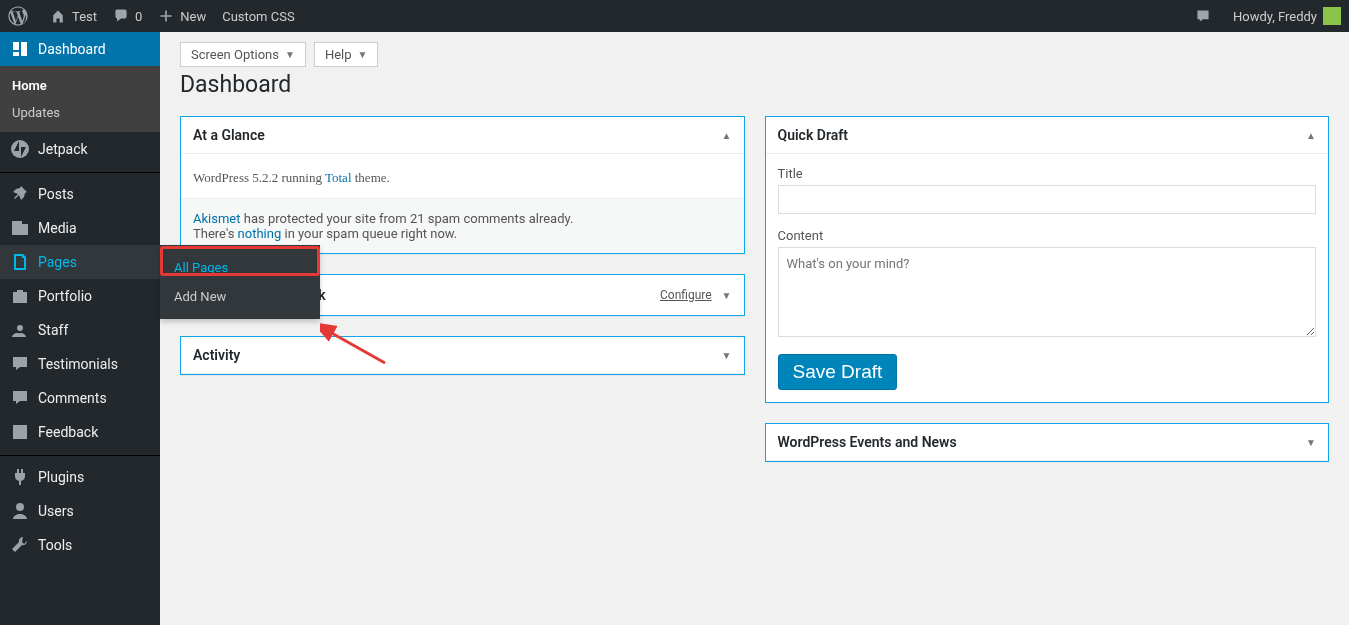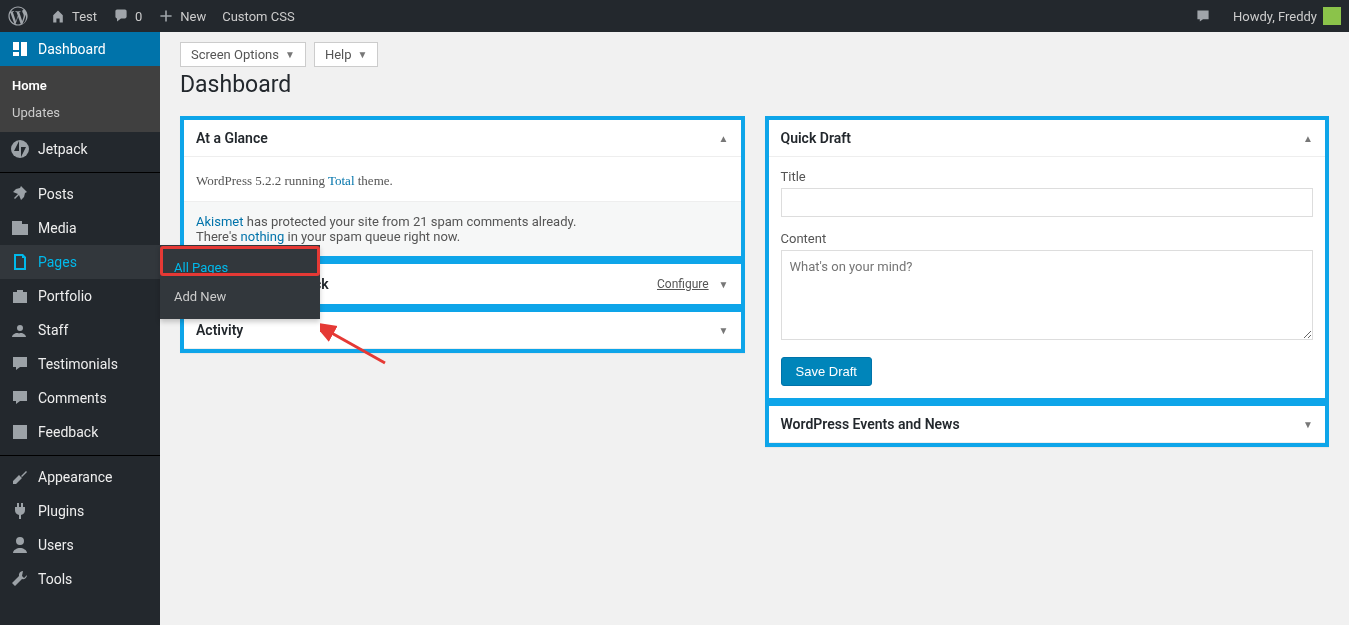--- a/index.html
+++ b/index.html
@@ -31,38 +31,38 @@
   .flyout .fo-item.hi{color:#00b9eb;}
   .hlbox{position:absolute;border:3px solid #e53935;border-radius:3px;pointer-events:none;}
   
   #content{margin-left:160px;margin-top:32px;padding:0 20px 40px 20px;}
   .toprow{display:flex;justify-content:flex-start;padding-top:10px;gap:8px;}
   .tab-btn{background:#fff;border:1px solid #ccc;padding:4px 10px;font-size:13px;color:#555;cursor:pointer;display:flex;align-items:center;}
   .tab-btn .caret{margin-left:6px;font-size:10px;color:#777;}
   h1.page-title{font-size:23px;font-weight:400;color:#23282d;margin:4px 0 18px 0;}
   .cols{display:flex;gap:20px;}
   .col{flex:1;min-width:0;}
-  .postbox{background:#fff;border:4px solid #0ea5e9;box-shadow:0 1px 1px rgba(0,0,0,.04);}
+  .postbox{background:#fff;border:1px solid #0ea5e9;box-shadow:0 1px 1px rgba(0,0,0,.04);margin-bottom:20px;}
   .postbox h2{font-size:14px;font-weight:600;color:#23282d;margin:0;padding:10px 12px;border-bottom:1px solid #eee;display:flex;align-items:center;cursor:pointer;}
   .postbox h2 .tog{margin-left:auto;color:#777;font-size:10px;}
   .postbox .inside{padding:12px;font-size:13px;}
   .glance-grid{display:flex;flex-wrap:wrap;}
   .glance-item{width:50%;display:flex;align-items:center;margin-bottom:12px;color:#0073aa;cursor:pointer;}
   .glance-item svg{fill:#82878c;margin-right:6px;width:20px;height:20px;}
   .glance-item.full{width:100%;}
   .wpver{color:#555;margin-top:4px;font-family:Liberation Serif, serif;}
   .postbox .footer{background:#f6f7f7;border-top:1px solid #eee;padding:12px;font-size:13px;color:#555;}
   .stats-head{display:flex;align-items:center;padding:10px 12px;}
   .stats-head h2{border:none;padding:0;margin:0;font-size:14px;font-weight:600;display:flex;align-items:center;}
   .jplogo{width:20px;height:20px;background:#00be28;border-radius:50%;display:inline-flex;align-items:center;justify-content:center;color:#fff;font-weight:bold;margin:0 6px;}
   .stats-head .cfg{margin-left:auto;font-size:12px;color:#555;text-decoration:underline;cursor:pointer;margin-right:10px;}
   .qd-label{font-size:13px;color:#555;margin-bottom:4px;display:block;}
   .qd-input{width:100%;border:1px solid #ddd;padding:6px;font-size:13px;margin-bottom:14px;}
   .qd-textarea{width:100%;border:1px solid #ddd;padding:8px;font-size:13px;height:90px;resize:vertical;font-family:inherit;margin-bottom:14px;}
-  .btn-primary{background:#0085ba;border:1px solid #0073aa;color:#fff;padding:6px 14px;font-size:13px;border-radius:3px;cursor:pointer;}
+  .btn-primary{background:#0085ba;border:1px solid #0073aa;color:#fff;padding:6px 14px;font-size:19px;border-radius:3px;cursor:pointer;}
   .arrow-annot{position:absolute;pointer-events:none;}
 </style>
 </head>
 <body>
 
 <div id="topbar">
   <div class="tb-item">
     <svg width="20" height="20" viewBox="0 0 20 20">
         <path d="M10 .4C4.7.4.4 4.7.4 10s4.3 9.6 9.6 9.6 9.6-4.3 9.6-9.6S15.3.4 10 .4zM1.6 10c0-1.2.3-2.4.7-3.4l4 11C3.7 16.2 1.6 13.3 1.6 10zm8.4 8.4c-.8 0-1.6-.1-2.4-.3l2.5-7.3 2.6 7.1c0 .1 0 .1.1.1-.9.3-1.8.4-2.8.4zm1.2-12.3c.5 0 1-.1 1-.1.5 0 .4-.7 0-.7 0 0-1.4.1-2.3.1-.8 0-2.2-.1-2.2-.1-.5 0-.5.7-.1.7 0 0 .4.1.9.1l1.3 3.6-1.9 5.6L4.8 6.1c.5 0 1-.1 1-.1.5 0 .4-.7 0-.7 0 0-1.4.1-2.3.1h-.5C4.5 3.1 7.1 1.6 10 1.6c2.2 0 4.2.8 5.7 2.2h-.1c-.8 0-1.4.7-1.4 1.5 0 .7.4 1.3.8 2 .3.5.7 1.3.7 2.3 0 .7-.2 1.7-.6 2.8L14.2 15l-3-8.9zm6.1 2c.5 1 .7 2.1.7 3.3 0 2.8-1.4 5.3-3.5 6.8l2.6-7.4c.5-1.2.6-2.2.6-3 0-.3 0-.5-.1-.8.1.3-.3.7-.3 1.1z"></path>
       </svg>
@@ -199,28 +199,20 @@
         <svg viewBox="0 0 20 20">
           <path d="M3 3h14v14H3zM5 6h10v1H5zm0 3h10v1H5zm0 3h6v1H5z"></path>
         </svg>
       </span>
       <span>Feedback</span>
     </div>
     <div class="menu-sep"></div>
     <div class="menu-item">
       <span class="mi-icon">
         <svg viewBox="0 0 20 20">
-          <path d="M16 4l-5 5 1 1 5-5zM3 14l6-6 3 3-6 6H3z"></path>
-        </svg>
-      </span>
-      <span>Appearance</span>
-    </div>
-    <div class="menu-item">
-      <span class="mi-icon">
-        <svg viewBox="0 0 20 20">
           <path d="M7 2h2v4h2V2h2v4h2v3a5 5 0 01-4 5v4H9v-4a5 5 0 01-4-5V6h2z"></path>
         </svg>
       </span>
       <span>Plugins</span>
     </div>
     <div class="menu-item">
       <span class="mi-icon">
         <svg viewBox="0 0 20 20">
           <path d="M10 10a4 4 0 100-8 4 4 0 000 8zm-7 8c0-3 4-5 7-5s7 2 7 5z"></path>
         </svg>

